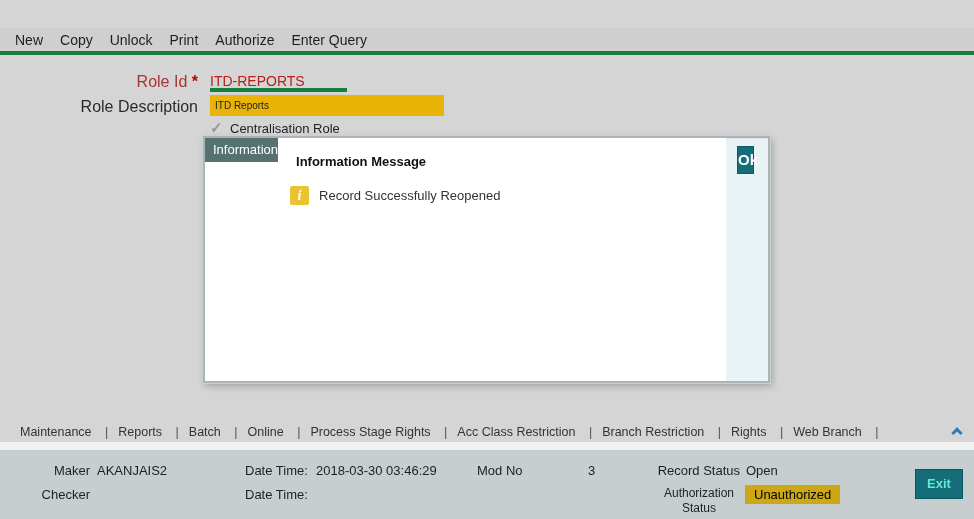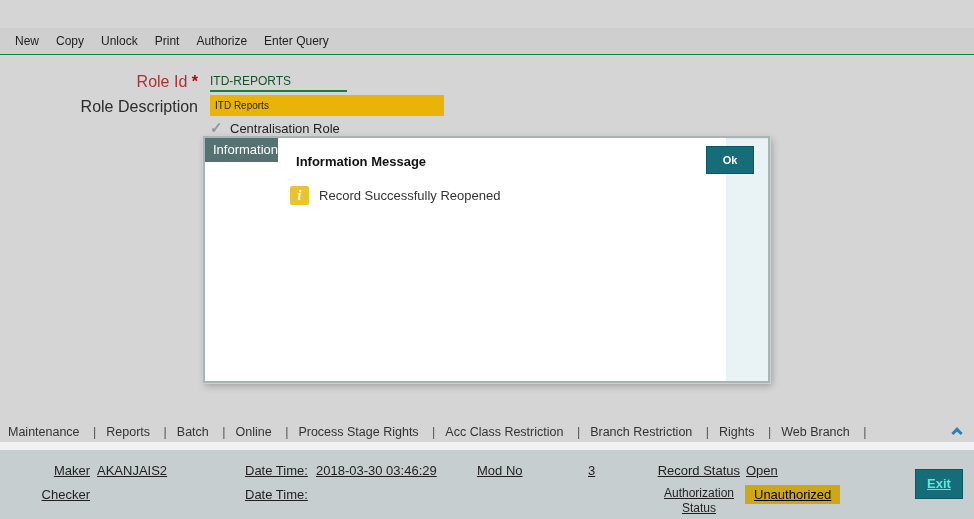--- a/index.html
+++ b/index.html
@@ -12,32 +12,32 @@
   .titlebar{
     position:absolute;top:0;left:0;right:0;height:28px;
     background:var(--titlebar,#4d6263);color:#eef3f3;
     font-size:14px;line-height:28px;padding-left:10px;
   }
   .win-controls{position:absolute;right:10px;top:0;height:28px;display:flex;gap:16px;align-items:center;}
   .win-btn{color:#e9efef;font-size:16px;font-weight:bold;cursor:default;line-height:28px;}
   
   .toolbar{
     position:absolute;top:28px;left:0;right:0;height:27px;
-    background:#cfcfcf;border-bottom:1px solid #15803d;
+    background:#cfcfcf;border-bottom:4px solid #15803d;
     display:flex;align-items:center;gap:17px;padding-left:15px;
-    font-size:12px;color:#1e1e1e;
+    font-size:14px;color:#1e1e1e;
   }
   .tb-item{cursor:default;}
   
   .lbl-col{position:absolute;left:0;width:198px;text-align:right;font-size:16px;}
   .role-id-label{top:73px;color:#a83434;}
   .role-id-label .req{color:#c00000;font-weight:bold;}
   .role-id-input{
     position:absolute;top:71px;left:210px;width:137px;height:21px;
-    font-size:12px;line-height:20px;color:#14532d;border-bottom:2px solid #15803d;
+    font-size:14px;line-height:20px;color:#b91c1c;border-bottom:4px solid #15803d;
   }
   .role-desc-label{top:98px;color:#2b2b2b;}
   .role-desc-input{
     position:absolute;top:95px;left:210px;width:234px;height:21px;
     background:#eab308;font-size:10px;line-height:21px;color:#222;padding-left:5px;
   }
   .chk-row{position:absolute;top:119px;left:210px;height:18px;display:flex;align-items:center;font-size:13px;color:#222;}
   .chk-mark{color:#8f9697;font-size:15px;width:20px;font-weight:bold;}
   
   .modal{
@@ -54,44 +54,44 @@
   .modal-heading{position:absolute;top:16px;left:18px;font-size:13px;font-weight:bold;color:#111;}
   .info-row{position:absolute;top:48px;left:12px;display:flex;align-items:center;}
   .info-icon{
     width:19px;height:19px;background:var(--info-icon,#e9c430);border-radius:2px;
     color:#fff;font-family:"Liberation Serif",serif;font-style:italic;font-weight:bold;
     font-size:14px;text-align:center;line-height:19px;
   }
   .info-msg{margin-left:10px;font-size:13px;color:#333;}
   .modal-footer{flex:0 0 42px;position:relative;background:#e9f2f4;border-top:1px solid #dde8ea;}
   .ok-btn{
-    position:absolute;right:14px;top:7px;width:48px;height:28px;
+    position:absolute;right:14px;top:7px;width:17px;height:28px;
     background:var(--button-teal,#156d79);border:1px solid #0c5862;
-    color:#fff;font-size:11px;font-weight:bold;text-align:center;line-height:26px;cursor:pointer;
+    color:#fff;font-size:15px;font-weight:bold;text-align:center;line-height:26px;cursor:pointer;
   }
   
   .tabs{
     position:absolute;top:420px;left:0;right:30px;height:24px;
-    display:flex;align-items:center;padding-left:8px;
+    display:flex;align-items:center;padding-left:20px;
     font-size:12.5px;color:#333;white-space:nowrap;
   }
   .tab{cursor:pointer;}
   .tab-sep{margin:0 10px;color:#555;}
   .chevron-up{
     position:absolute;top:429px;right:13px;width:8px;height:8px;
     border-left:3px solid #2e7fb5;border-top:3px solid #2e7fb5;
     transform:rotate(45deg);cursor:pointer;
   }
   .divider{position:absolute;top:442px;left:0;right:0;height:8px;background:#f1f1f1;}
   
   .footerbar{
     position:absolute;top:450px;left:0;right:0;bottom:0;
     background:#c7ced0;font-size:13px;color:#1f1f1f;
   }
-  .fld{position:absolute;text-decoration:underline;}
+  .fld{position:absolute;}
   .f-maker-l{top:13px;left:0;width:90px;text-align:right;}
   .f-maker-v{top:13px;left:97px;}
   .f-dt1-l{top:13px;left:245px;}
   .f-dt1-v{top:13px;left:316px;text-align:right;}
   .f-mod-l{top:13px;left:477px;}
   .f-mod-v{top:13px;left:588px;}
   .f-rec-l{top:13px;left:640px;width:100px;text-align:right;}
   .f-rec-v{top:13px;left:746px;}
   .f-chk-l{top:37px;left:0;width:90px;text-align:right;}
   .f-chk-v{top:37px;left:97px;}

